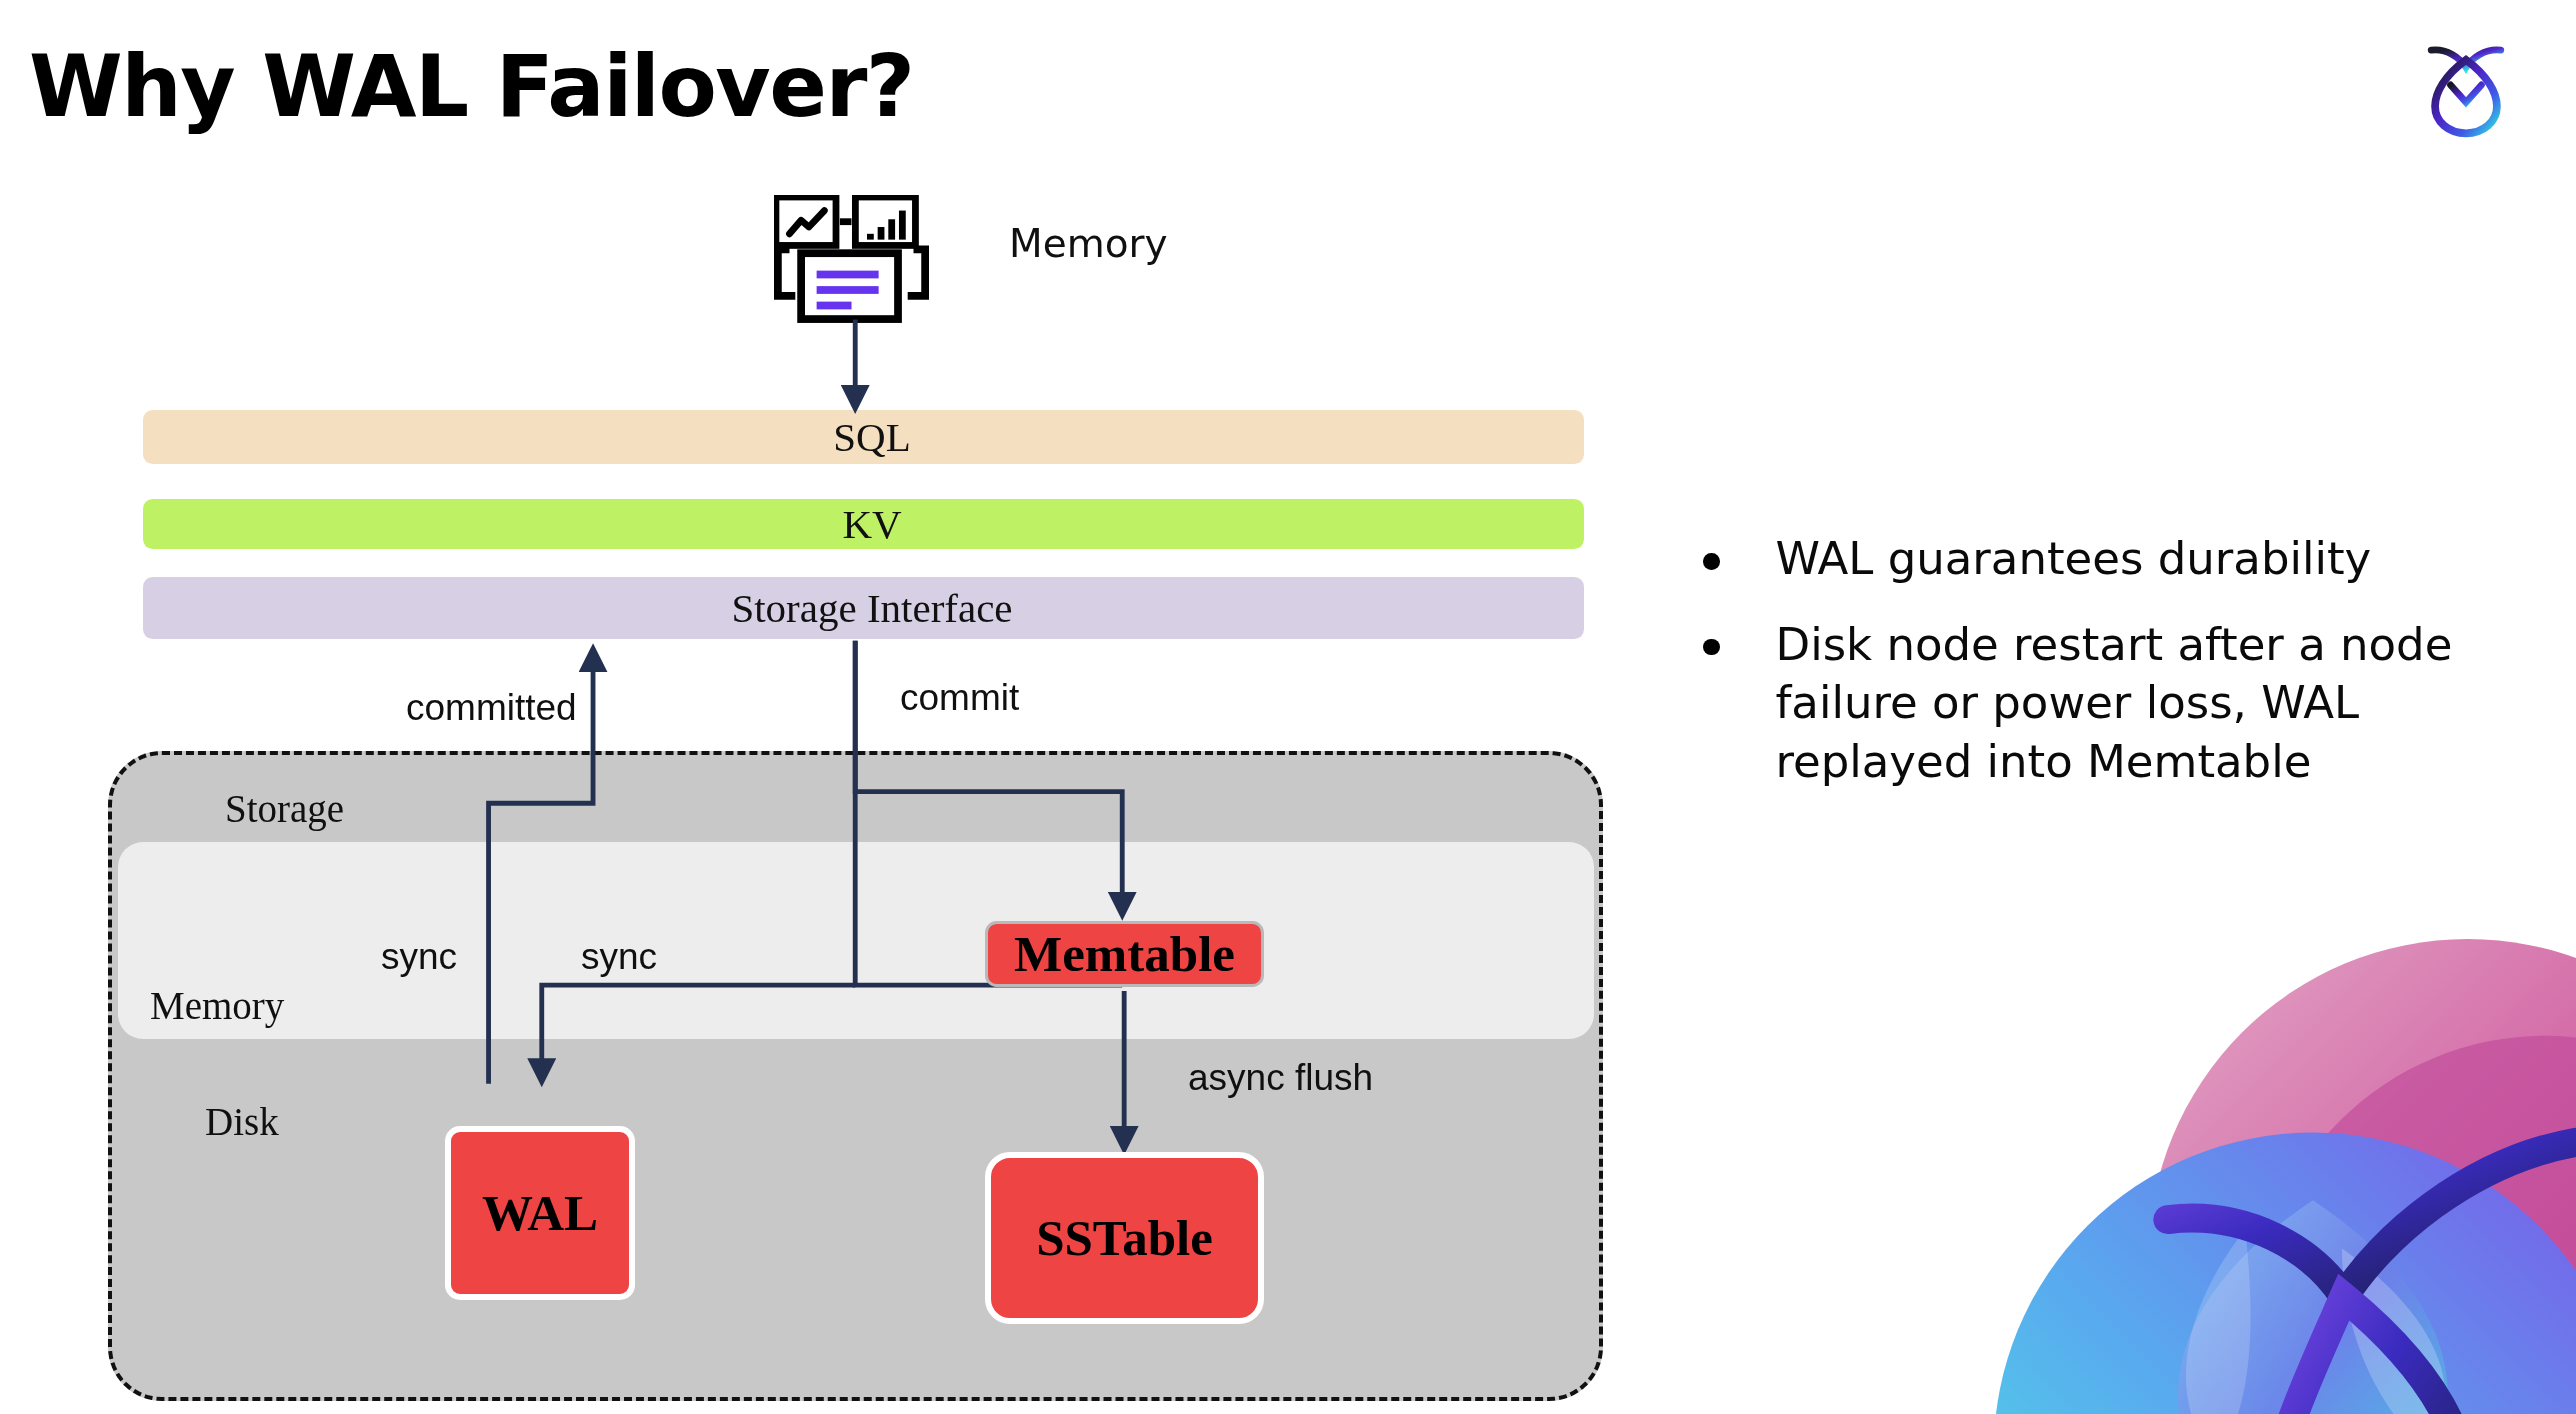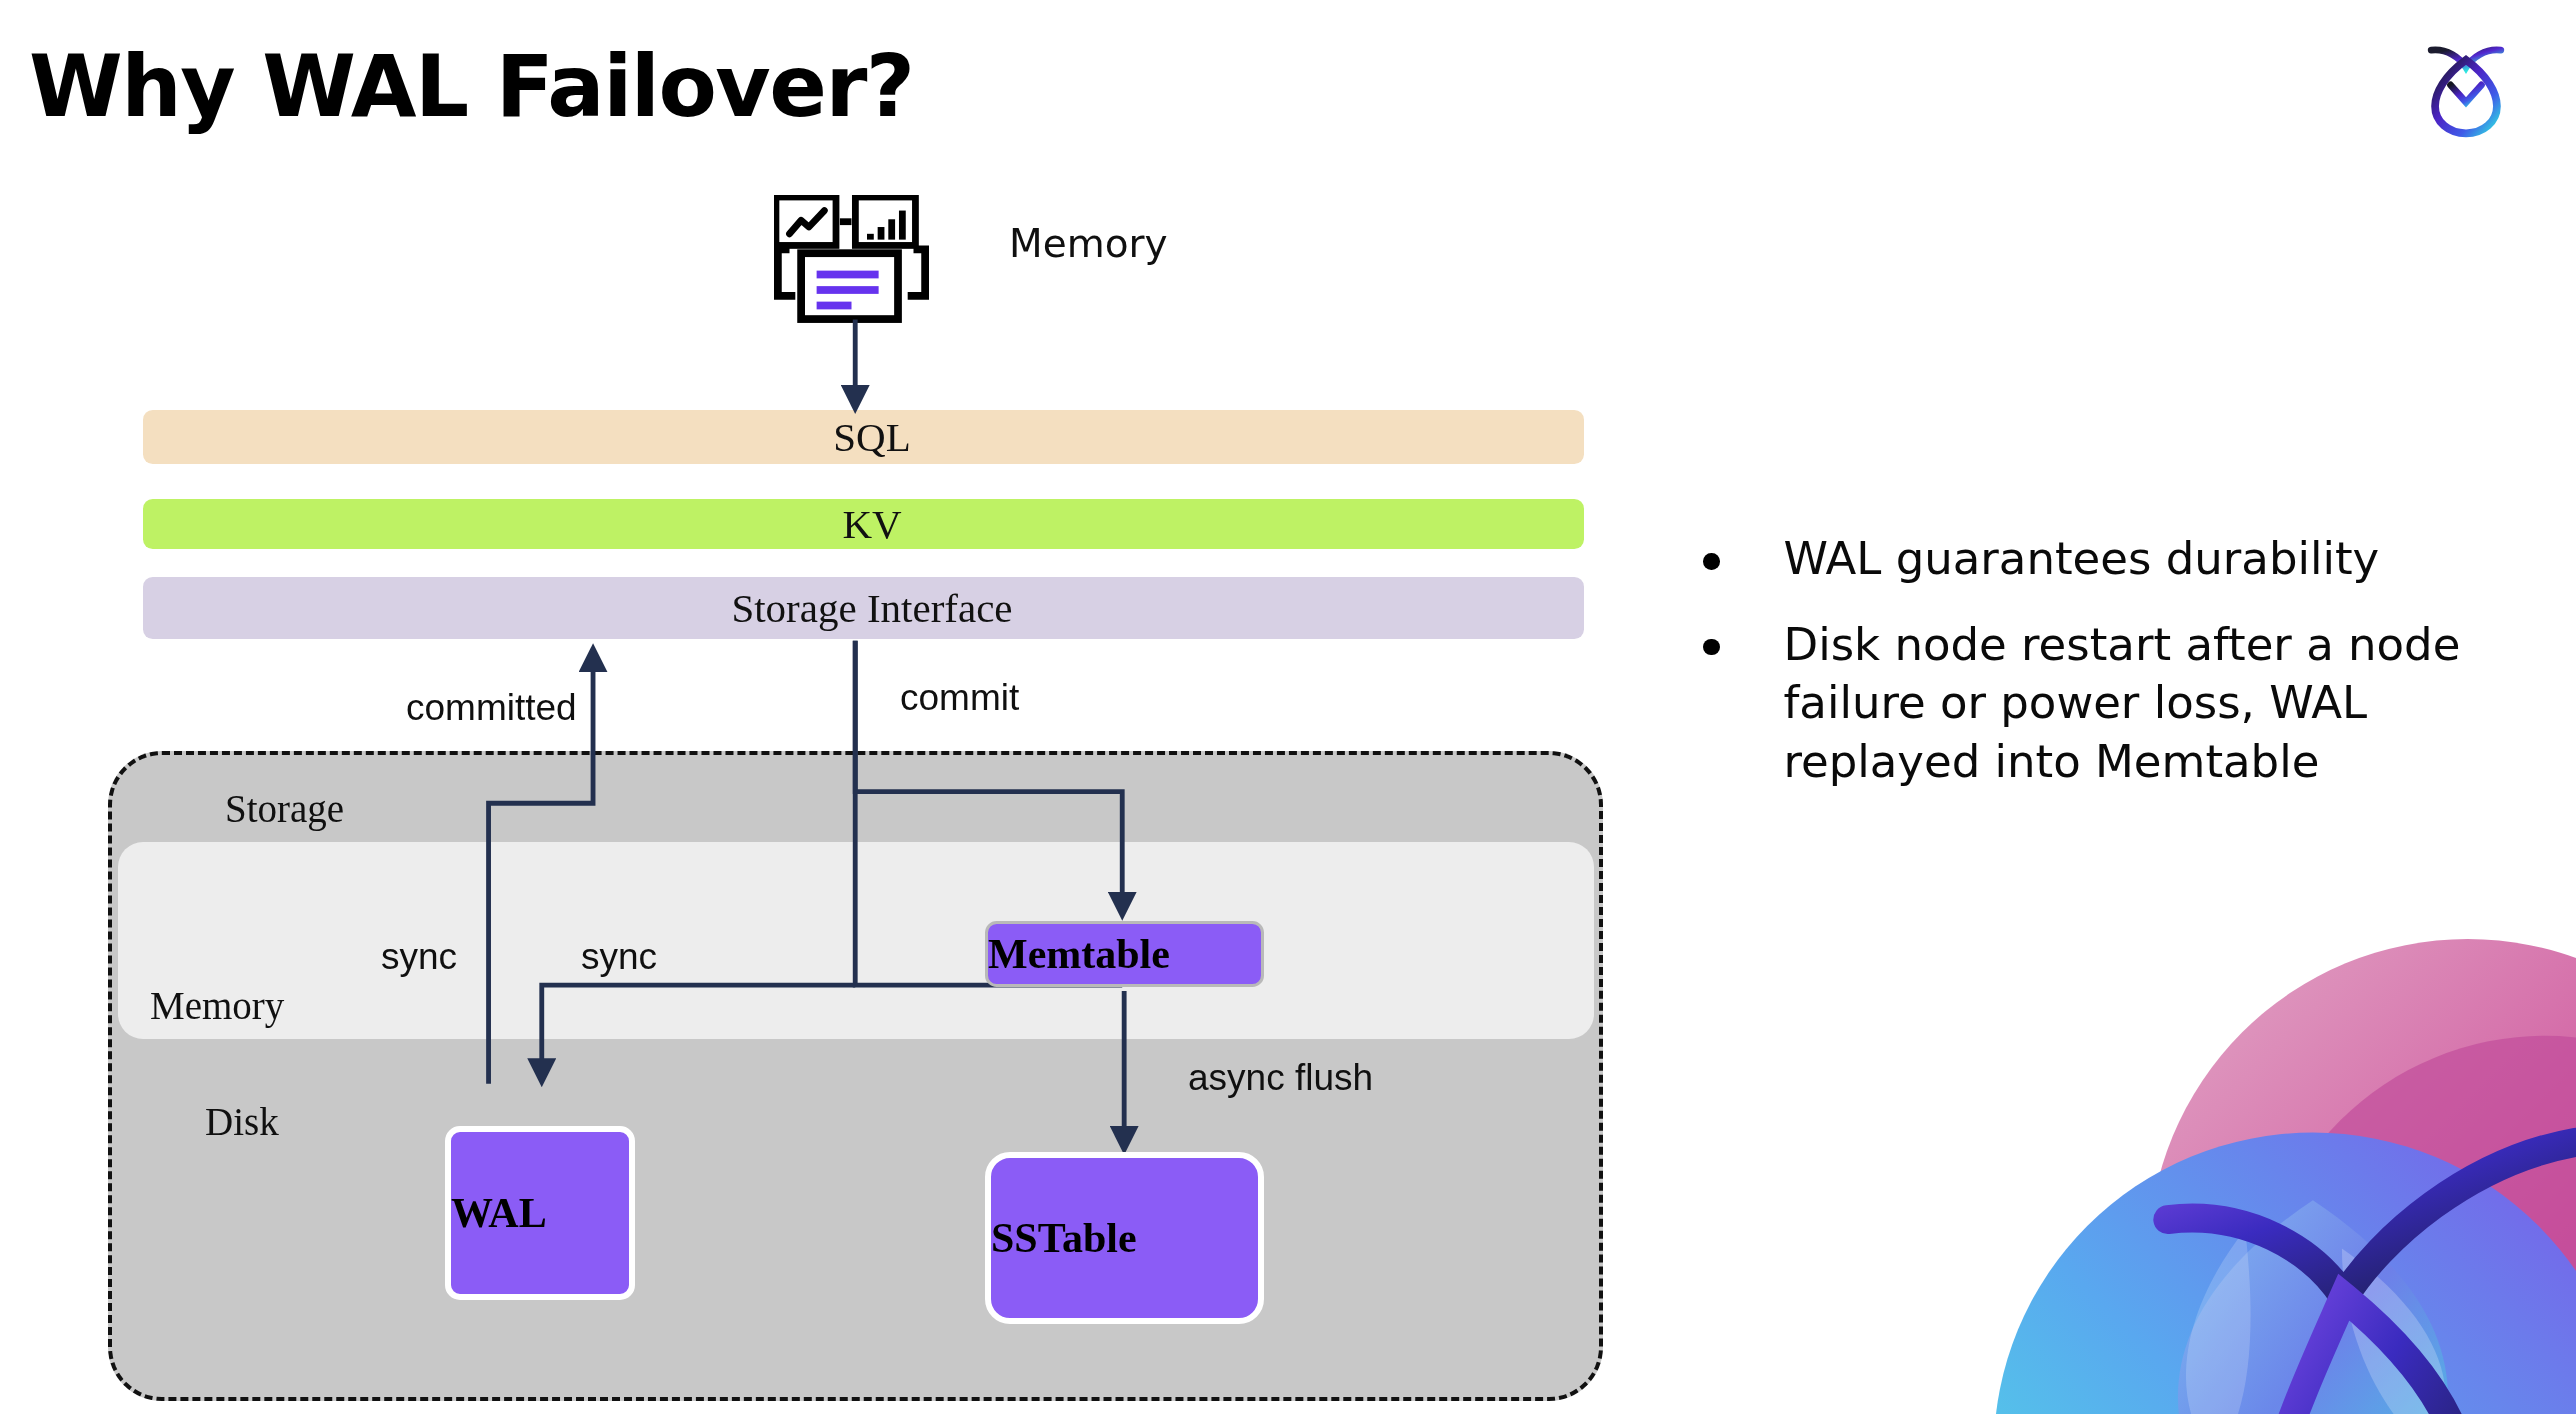--- a/index.html
+++ b/index.html
@@ -137,26 +137,27 @@
     left: 205px;
     top: 1099px;
     font-family: "Liberation Serif", serif;
     font-size: 39px;
     color: #101010;
   }
 
   
   .node-box {
     position: absolute;
-    background: #8b5cf6;
+    background: #ef4444;
     display: flex;
     align-items: center;
+    justify-content: center;
     font-family: "Liberation Serif", serif;
     font-weight: 700;
-    font-size: 42px;
+    font-size: 51px;
     color: #000000;
     box-sizing: border-box;
   }
   #node-memtable {
     left: 985px; top: 921px; width: 279px; height: 66px;
     border: 3.9px solid #b9b9b9;
     border-radius: 11.6px;
   }
   #node-wal {
     left: 445px; top: 1084px; width: 190px; height: 174px;
@@ -196,21 +197,20 @@
   #bullets {
     position: absolute;
     left: 1703px;
     top: 530px;
     width: 813px;
   }
   .bullet-row {
     display: flex;
     align-items: flex-start;
     margin-bottom: 27px;
-    gap: 8px;
   }
   .bullet-dot {
     flex: 0 0 auto;
     width: 16.5px;
     height: 16.5px;
     border-radius: 50%;
     background: #000000;
     margin-top: 23px;
     margin-right: 56px;
   }

